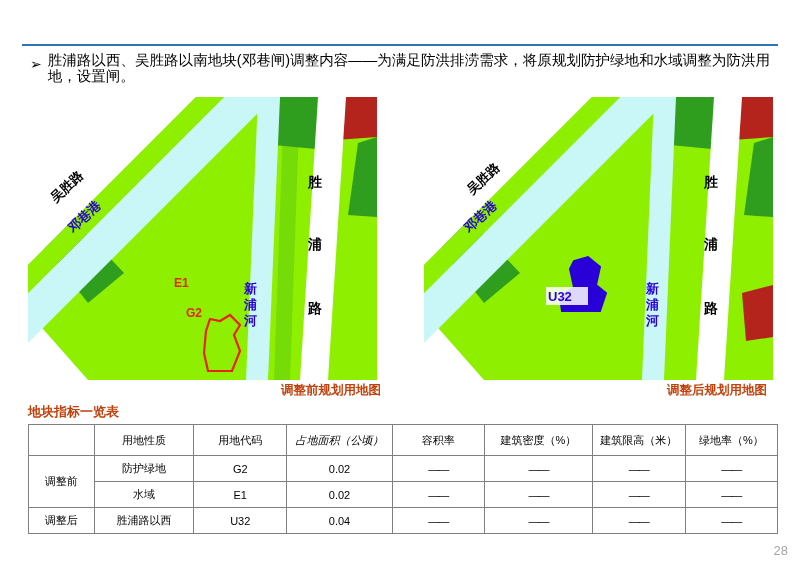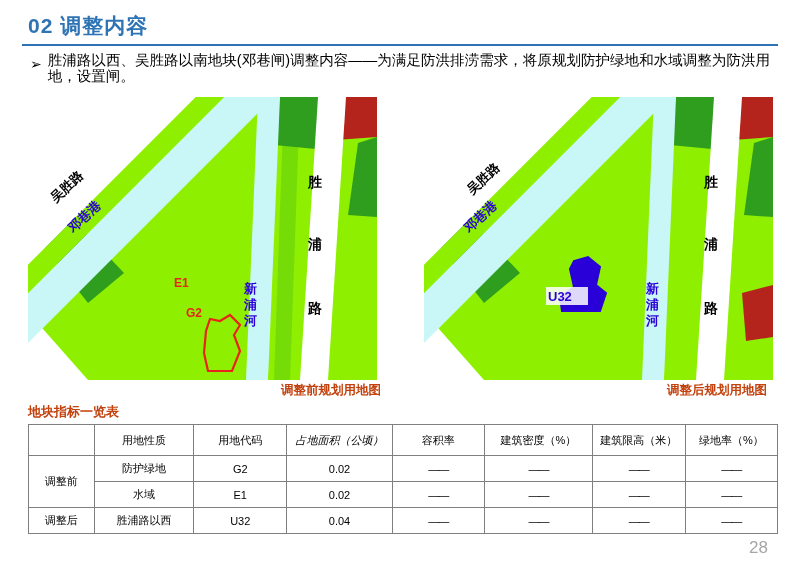--- a/index.html
+++ b/index.html
@@ -111,37 +111,36 @@
   .col-2 { width: 96px; }
   .col-3 { width: 110px; font-style: italic; }
   .col-4 { width: 95px; }
   .col-5 { width: 112px; }
   .col-6 { width: 95px; }
   .col-7 { width: 95px; }
   .dash { letter-spacing: -1px; }
   
   .page-num {
     position: absolute;
-    right: 32px;
+    right: 12px;
     bottom: 8px;
-    font-size: 17px;
+    font-size: 13px;
     color: #a6a6a6;
   }
   
   .mlabel {
     font-family: "Liberation Sans", sans-serif;
     font-weight: bold;
   }
 </style>
 </head>
 <body>
 
 <div class="slide">
 
-  <div class="title">02 调整内容</div>
   <div class="title-rule"></div>
 
   <div class="bullet-row">
     <span class="bullet-mark">➢</span>
     <span class="bullet-text">胜浦路以西、吴胜路以南地块(邓巷闸)调整内容——为满足防洪排涝需求，将原规划防护绿地和水域调整为防洪用地，设置闸。</span>
   </div>
 
   <div class="map map-left">
     <svg width="349" height="283" viewBox="0 0 349 283">
       <rect x="0" y="0" width="349" height="283" fill="#8ef000"></rect>

